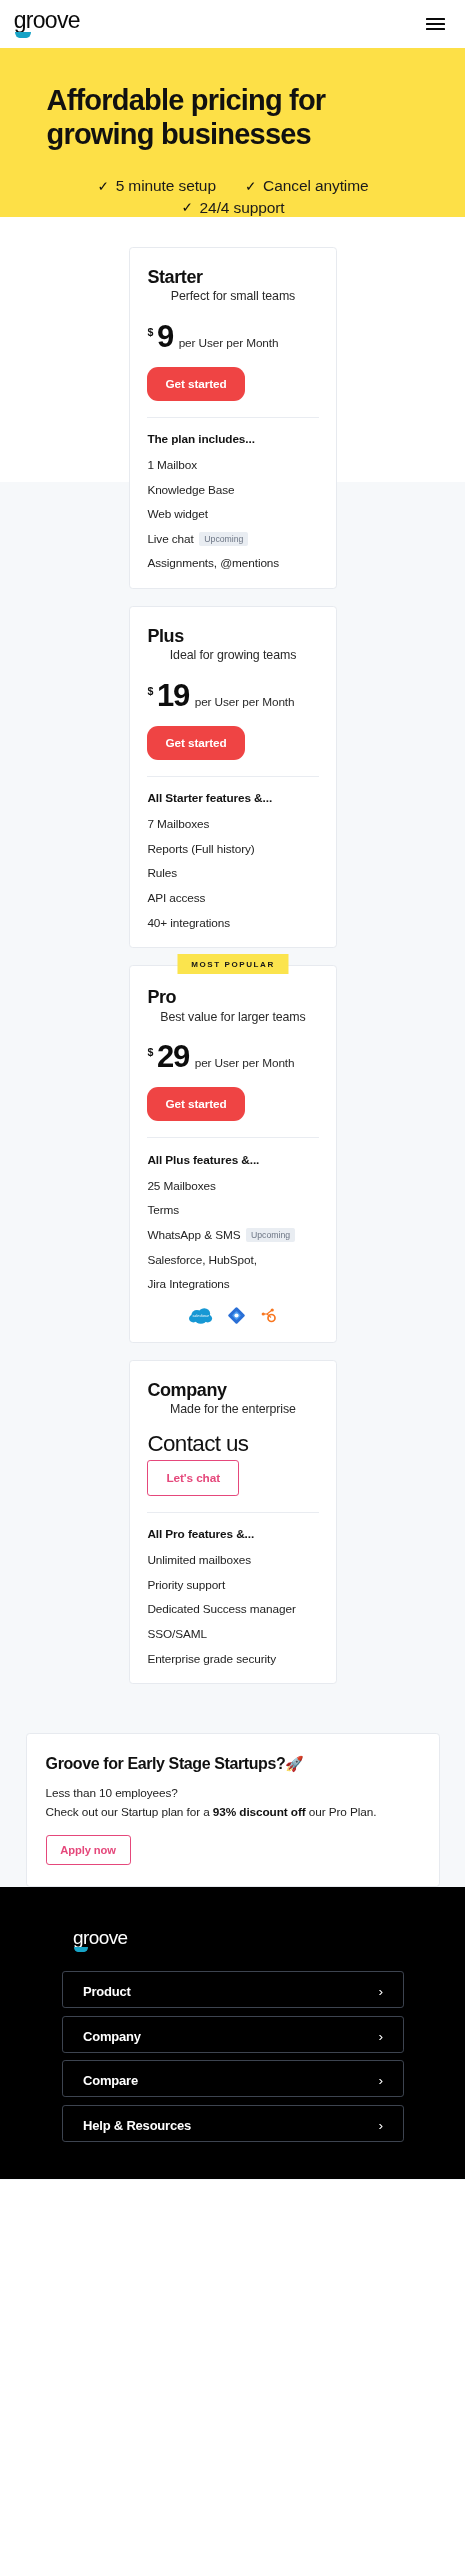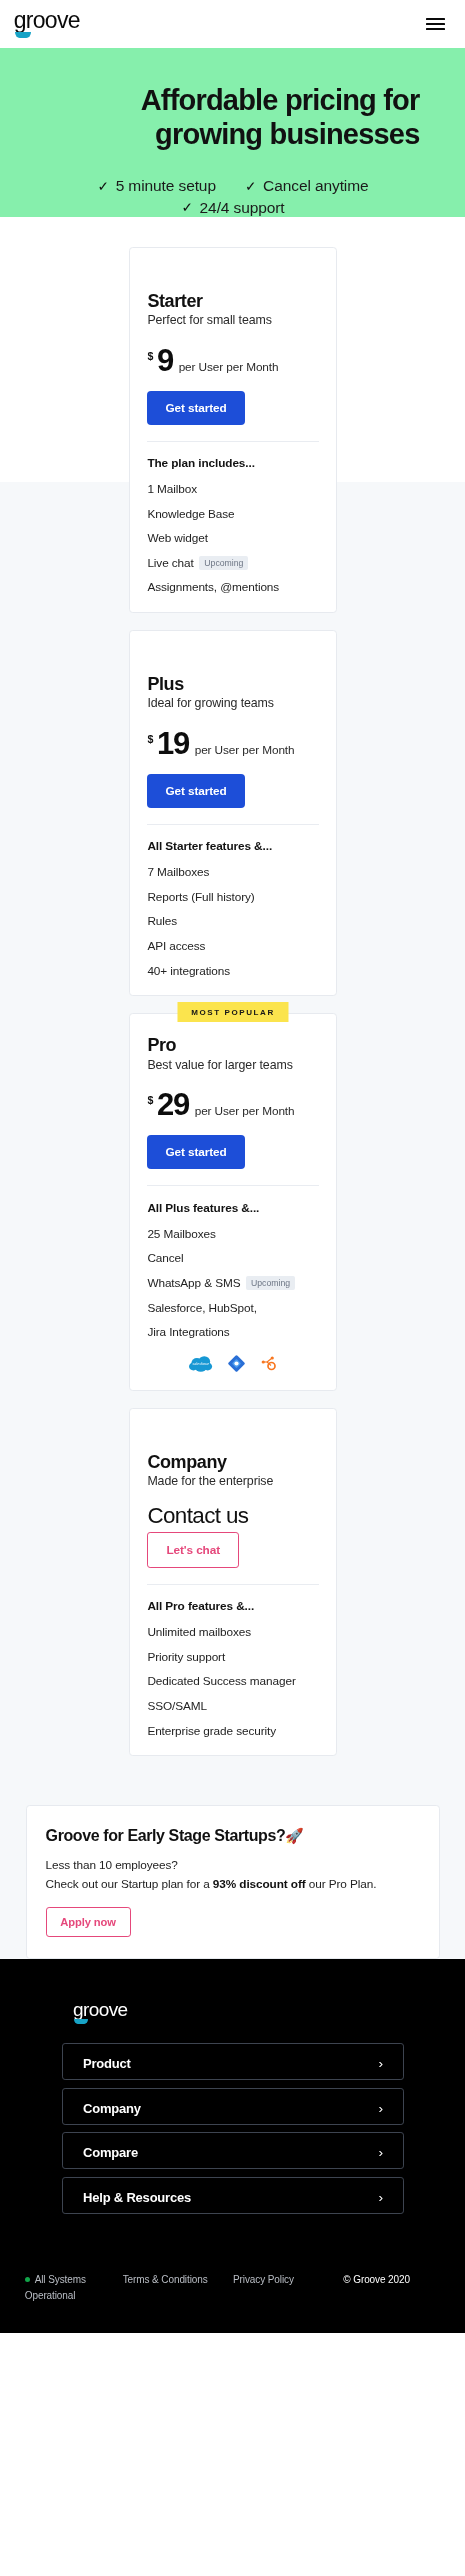--- a/index.html
+++ b/index.html
@@ -36,21 +36,21 @@
     background: #17a3c6;
     border-radius: 0 0 8.7px 8.7px / 0 0 11.2px 11.2px;
   }
   .hamburger { width: 18.6px; cursor: pointer; }
   .hamburger span {
     display: block; height: 1.9px; background: #0a0a0a;
     margin: 3.1px 0; border-radius: 0.6px;
   }
 
   
-  .hero { padding: 35px 18.6px 0; text-align: right; background: #86efac; }
+  .hero { padding: 35px 18.6px 0; text-align: left; background: #fde047; }
   .hero h1 {
     font-size: 29px;
     line-height: 1.18;
     font-weight: 700;
     letter-spacing: -0.8px;
     color: #111111;
     max-width: 373px;
     margin: 0 auto;
   }
   .hero-checks {
@@ -96,46 +96,47 @@
     color: #171717;
     font-size: 8px;
     font-weight: 700;
     letter-spacing: 1.6px;
     padding: 5.6px 13.7px;
     z-index: 2;
     white-space: nowrap;
   }
   .plan-name {
     font-size: 18px; font-weight: 700; color: #111;
-    letter-spacing: -0.4px; line-height: 1.15; margin-top: 24px;
+    letter-spacing: -0.4px; line-height: 1.15;
   }
   .plan-tag {
     font-size: 12.4px; color: #2a2a2a; margin-top: 1.9px;
     letter-spacing: -0.1px;
+    text-align: center;
   }
   .price-row {
     display: flex; align-items: baseline; margin-top: 17.4px;
   }
   .cur { font-size: 10.6px; font-weight: 700; color: #111; align-self: flex-start; margin-top: 5px; }
   .amt {
     font-size: 31px; font-weight: 700; color: #0d0d0d;
     letter-spacing: -1.2px; margin-left: 3.7px; line-height: 1;
   }
   .per { font-size: 11.8px; color: #2a2a2a; margin-left: 5.6px; letter-spacing: -0.1px; }
   .contact-big {
     font-size: 22.4px; font-weight: 400; color: #111;
     letter-spacing: -0.6px; margin-top: 16px; line-height: 1.1;
   }
   .btn-primary {
     display: inline-block;
     margin-top: 15px;
-    background: #1d4ed8;
+    background: #ef4444;
     color: #ffffff;
     border: none;
-    border-radius: 4px;
+    border-radius: 11px;
     font-size: 11.8px;
     font-weight: 700;
     letter-spacing: -0.1px;
     padding: 10px 18px;
     cursor: pointer;
     font-family: "Liberation Sans", sans-serif;
   }
   .btn-outline {
     display: inline-block;
     margin-top: 3px;
@@ -352,21 +353,21 @@
           <span class="amt">29</span>
           <span class="per">per User per Month</span>
         </div>
         <button class="btn-primary">Get started</button>
         <div class="divider"></div>
         <div class="feat-head">All Plus features &amp;...</div>
         <div class="feat">
             <span>25 Mailboxes</span>
           </div>
         <div class="feat">
-            <span>Cancel</span>
+            <span>Terms</span>
           </div>
         <div class="feat">
           <span>WhatsApp &amp; SMS</span>
           <span class="pill">Upcoming</span>
         </div>
         <div class="feat">
             <span>Salesforce, HubSpot,</span>
           </div>
         <div class="feat">
             <span>Jira Integrations</span>
@@ -468,28 +469,14 @@
     <div class="acc">
       <span class="acc-label">Compare</span>
       <span class="acc-chev">›</span>
     </div>
     <div class="acc">
       <span class="acc-label">Help &amp; Resources</span>
       <span class="acc-chev">›</span>
     </div>
   </div>
 
-  <div class="footer-bottom">
-    <div class="fb-col status">
-      <span class="dot"></span><span class="fb-text">All Systems Operational</span>
-    </div>
-    <div class="fb-col">
-      <span class="fb-text">Terms &amp; Conditions</span>
-    </div>
-    <div class="fb-col">
-      <span class="fb-text">Privacy Policy</span>
-    </div>
-    <div class="fb-col">
-      <span class="fb-text white">© Groove 2020</span>
-    </div>
-  </div>
 </div>
 
 
 </body></html>

